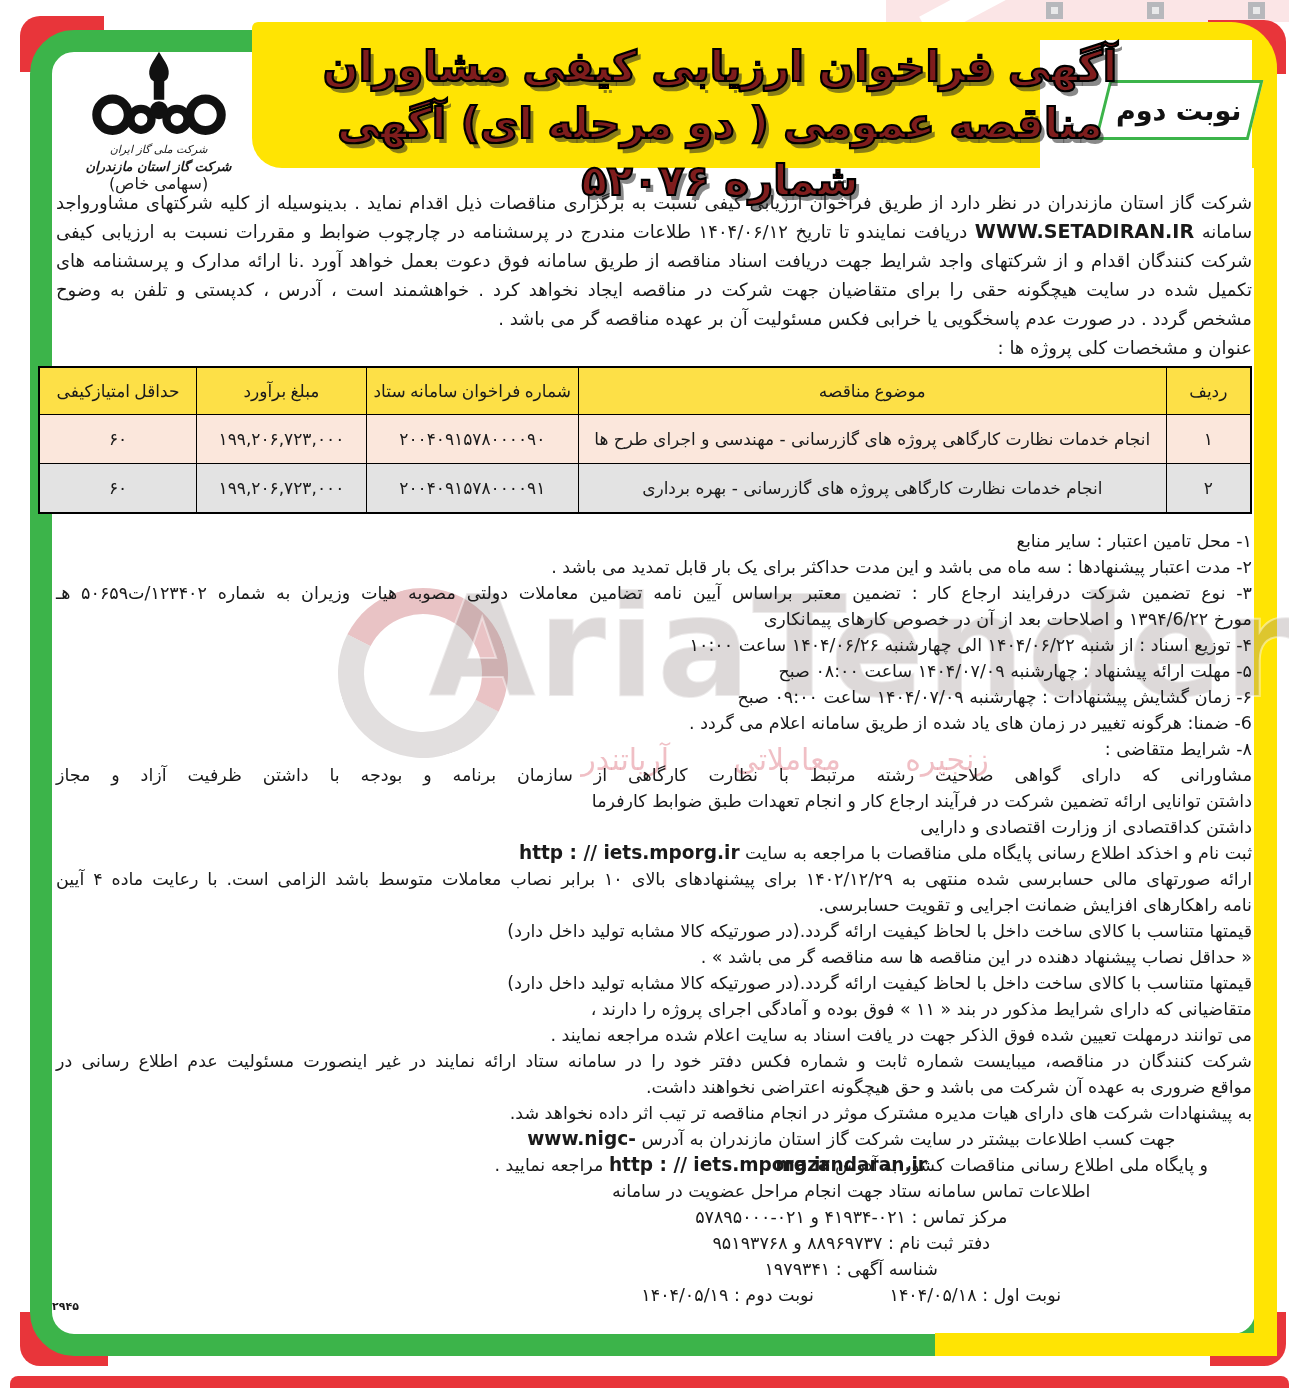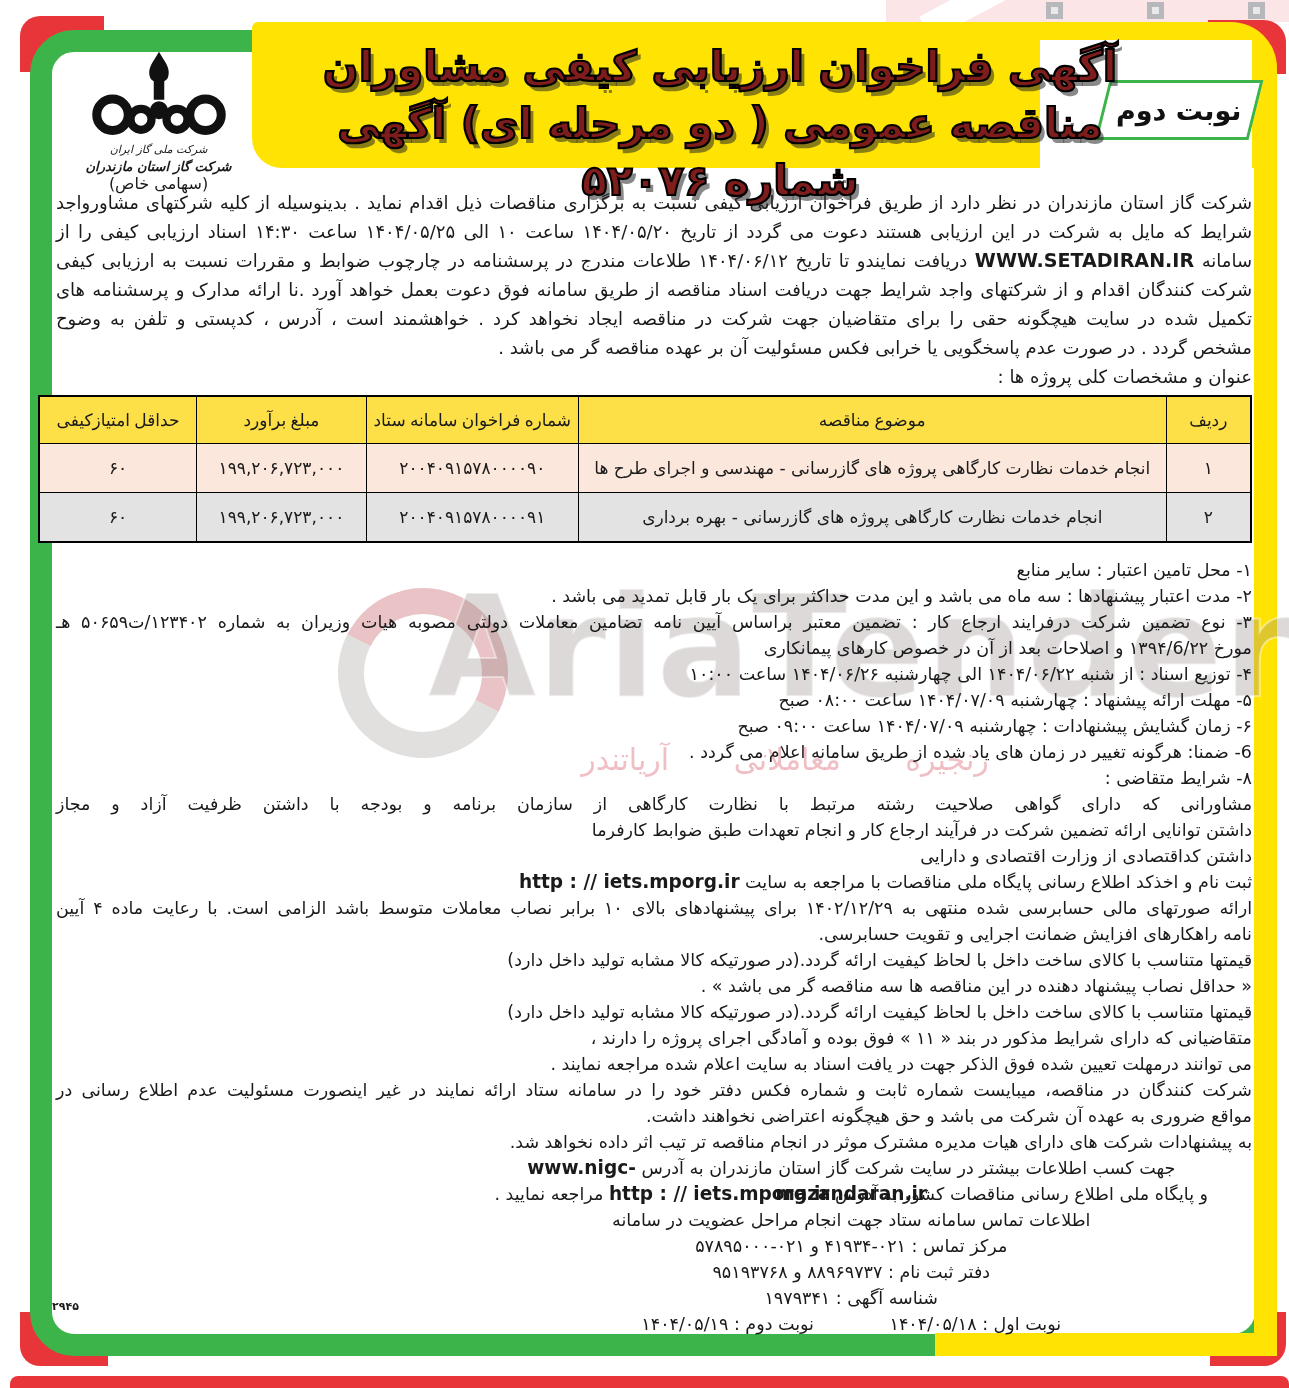--- a/index.html
+++ b/index.html
@@ -139,21 +139,20 @@
     <div class="c3">(سهامی خاص)</div>
   </div>
 
   <div class="wm wm-mark"></div>
   <div class="wm wm-latin">AriaTender</div>
   <div class="wm wm-fa">زنجیره معاملاتی آریاتندر</div>
 
   <div class="content">
     <div id="intro">
         <div class="line just">شرکت گاز استان مازندران در نظر دارد از طریق فراخوان ارزیابی کیفی نسبت به برگزاری مناقصات ذیل اقدام نماید . بدینوسیله از کلیه شرکتهای مشاورواجد</div>
-        <div class="line just">شرایط که مایل به شرکت در این ارزیابی هستند دعوت می گردد از تاریخ ۱۴۰۴/۰۵/۲۰ ساعت ۱۰ الی ۱۴۰۴/۰۵/۲۵ ساعت ۱۴:۳۰ اسناد ارزیابی کیفی را از</div>
         <div class="line just">سامانه <b class="lat">WWW.SETADIRAN.IR</b> دریافت نمایندو تا تاریخ ۱۴۰۴/۰۶/۱۲ طلاعات مندرج در پرسشنامه در چارچوب ضوابط و مقررات نسبت به ارزیابی کیفی</div>
         <div class="line just">شرکت کنندگان اقدام و از شرکتهای واجد شرایط جهت دریافت اسناد مناقصه از طریق سامانه فوق دعوت بعمل خواهد آورد .نا ارائه مدارک و پرسشنامه های</div>
         <div class="line just">تکمیل شده در سایت هیچگونه حقی را برای متقاضیان جهت شرکت در مناقصه ایجاد نخواهد کرد . خواهشمند است ، آدرس ، کدپستی و تلفن به وضوح</div>
         <div class="line">مشخص گردد . در صورت عدم پاسخگویی یا خرابی فکس مسئولیت آن بر عهده مناقصه گر می باشد .</div>
         <div class="line">عنوان و مشخصات کلی پروژه ها :</div>
       </div>
 
     <table id="tbl">
         <colgroup>
           <col style="width: 7%;">

